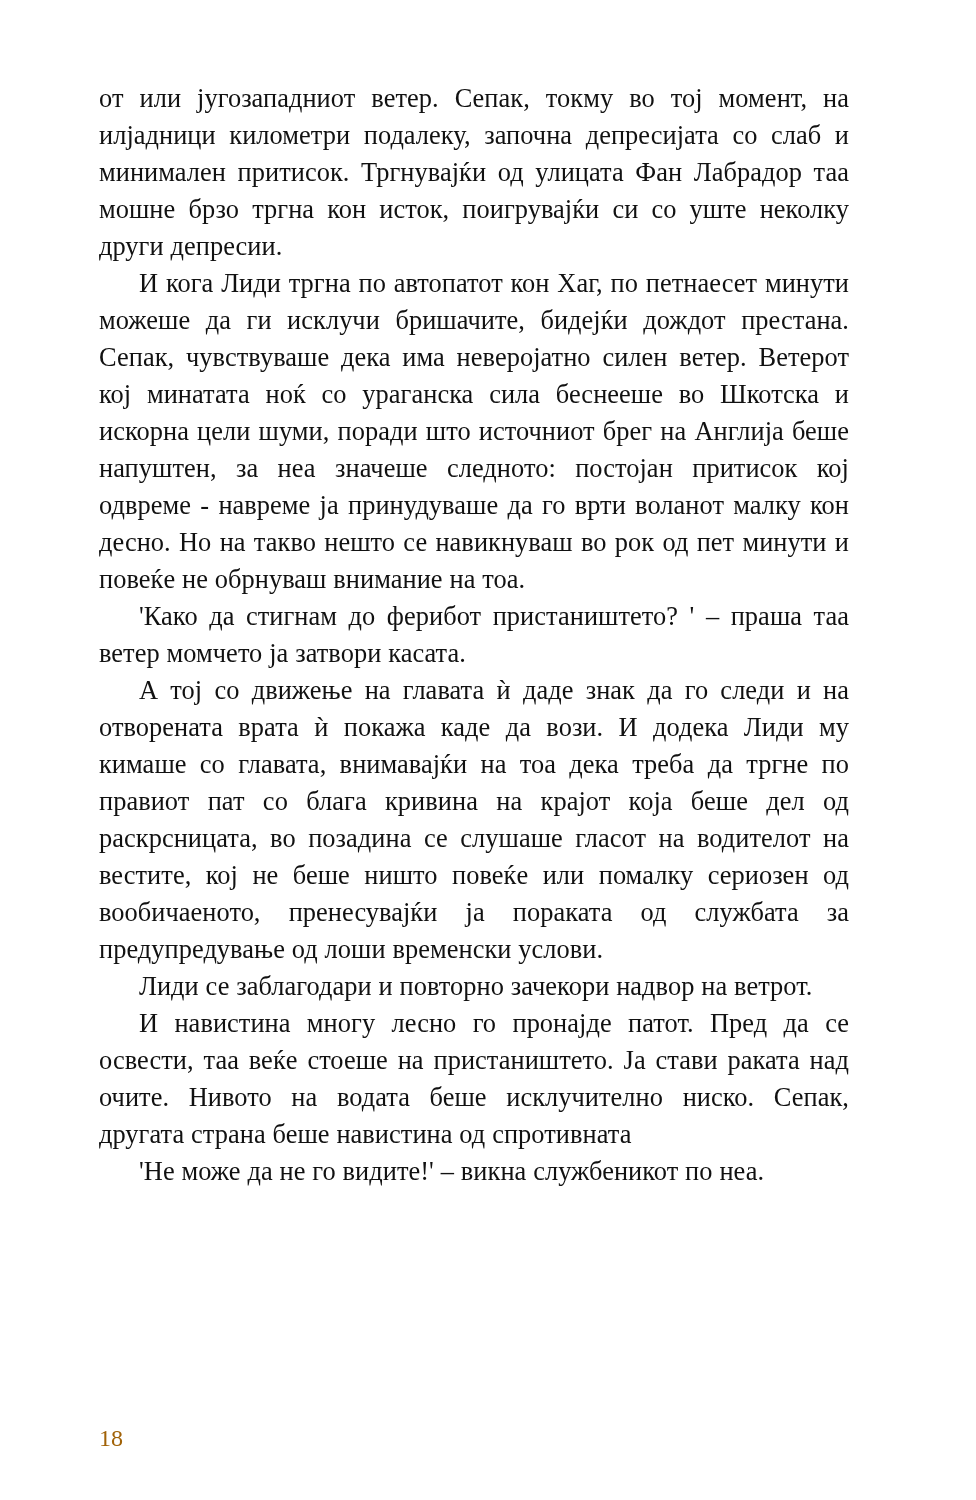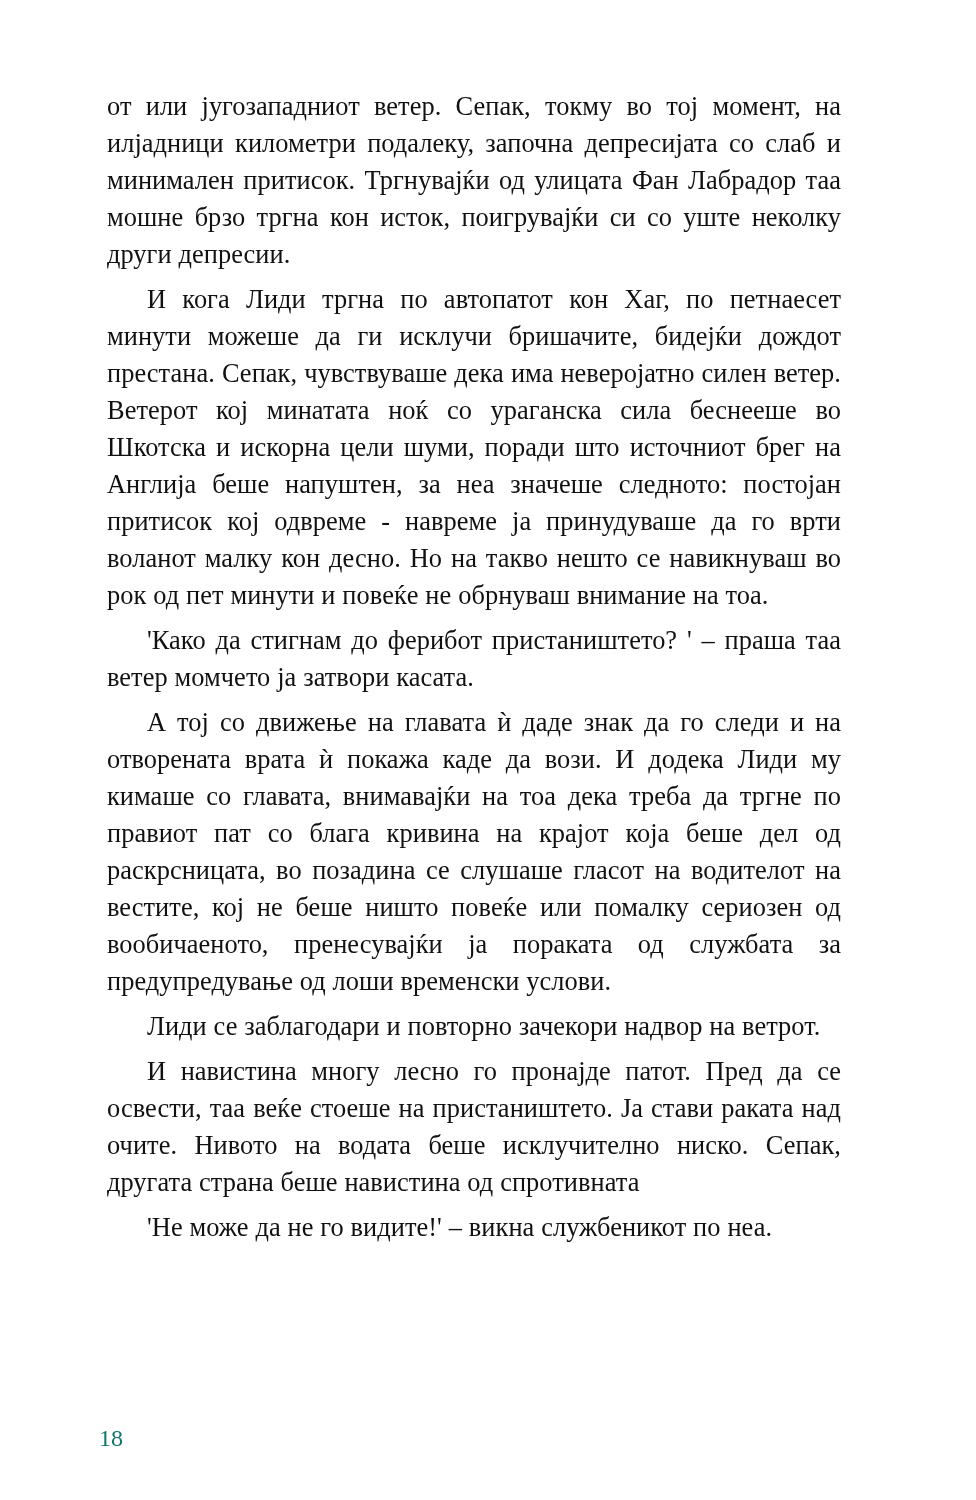--- a/index.html
+++ b/index.html
@@ -25,21 +25,21 @@
   }
 
   #text-column {
     position: absolute;
     left: 99px;
     top: 80px;
     width: 750px;
   }
 
   p.para {
-    margin: 8px;
+    margin: 0;
     padding: 0;
     text-align: justify;
     text-justify: inter-word;
     font-size: 26.4px;
     line-height: 37px;
     letter-spacing: 0.05px;
     word-spacing: 0.2px;
     text-indent: 40px;
     hyphens: none;
     -webkit-hyphens: none;
@@ -48,21 +48,21 @@
   p.para.no-indent {
     text-indent: 0;
   }
 
   #page-number {
     position: absolute;
     left: 99px;
     top: 1424px;
     font-size: 24px;
     line-height: 28px;
-    color: #0f766e;
+    color: #a16207;
     font-family: "Liberation Serif", "DejaVu Serif", serif;
   }
 </style>
 </head>
 <body>
 
 <div id="page">
 
   <div id="text-column">
     <p class="para no-indent">от или југозападниот ветер. Сепак, токму во тој момент, на илјадници километри подалеку, започна депресијата со слаб и  минимален притисок. Тргнувајќи од улицата Фан Лабрадор таа мошне брзо тргна кон исток, поигрувајќи си со уште неколку други депресии.</p>

